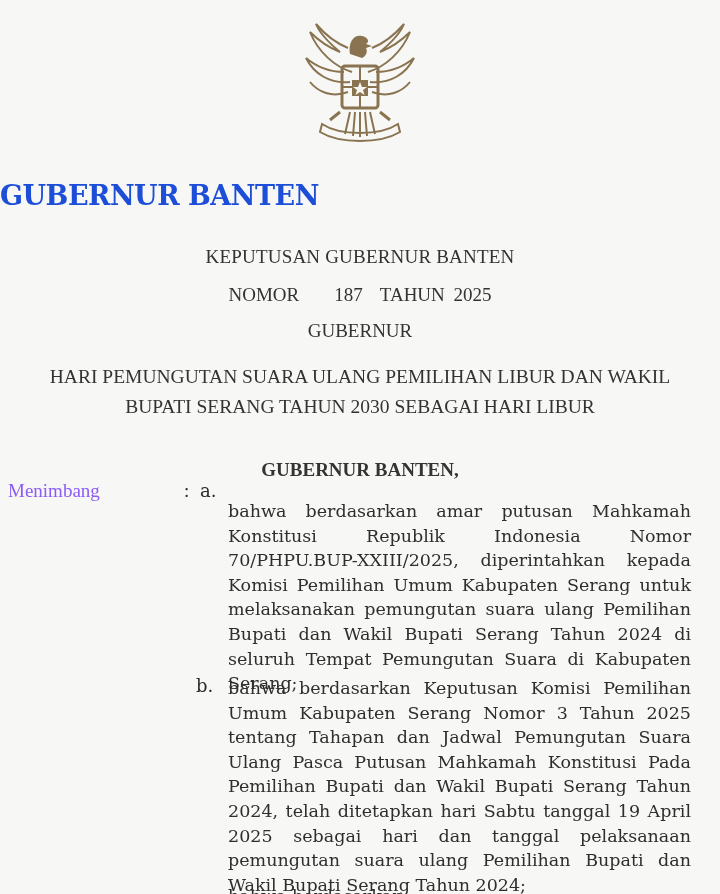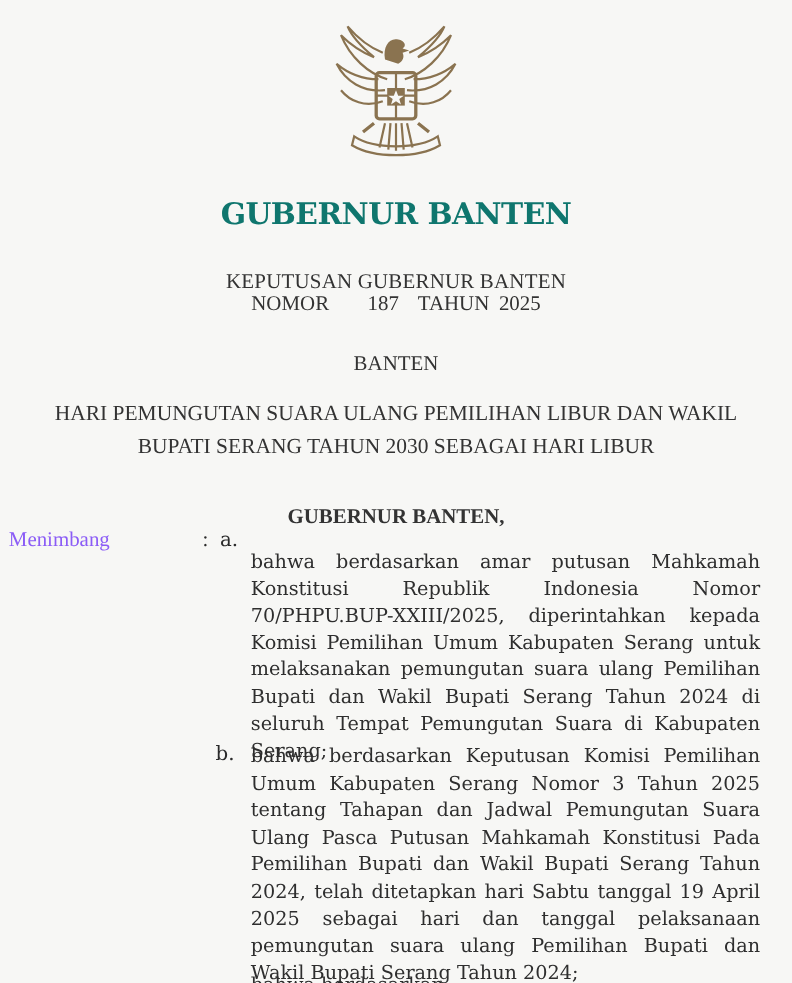--- a/index.html
+++ b/index.html
@@ -1,21 +1,21 @@
 <!DOCTYPE html>
 <html><head>
 <meta charset="utf-8">
 <style>
   html,body{margin:0;padding:0;}
   body{width:720px;height:894px;overflow:hidden;background:#f7f7f5;color:#2b2b2b;position:relative;font-family:"Liberation Serif","DejaVu Serif",serif;}
   .emblem{position:absolute;left:300px;top:12px;width:120px;height:138px;}
-  .gov-title{position:absolute;left:0;width:720px;top:180px;text-align:center;font-family:"DejaVu Serif",serif;font-weight:bold;font-size:27px;color:#0f766e;letter-spacing:-0.5px;}
+  .gov-title{position:absolute;left:0;width:720px;top:180px;text-align:left;font-family:"DejaVu Serif",serif;font-weight:bold;font-size:27px;color:#1d4ed8;letter-spacing:-0.5px;}
   .center-line{position:absolute;left:0;width:720px;text-align:center;font-family:"Liberation Serif",serif;font-size:19px;color:#333;}
   .l1{top:246px;letter-spacing:0.2px;}
-  .l2{top:266px;box-sizing:border-box;word-spacing:4px;}
+  .l2{top:284px;box-sizing:border-box;word-spacing:4px;}
   .l3{top:320px;}
   .l4{top:366px;font-size:19.5px;}
   .l5{top:396px;font-size:19.5px;}
   .l6{top:459px;font-weight:bold;}
   .consider-label{position:absolute;left:8px;top:480px;font-size:19px;color:#8b5cf6;}
   .colon{position:absolute;left:184px;top:480px;font-size:19px;}
   .item-letter{position:absolute;font-size:19.5px;font-family:"DejaVu Serif",serif;}
   .item-body{position:absolute;left:228px;width:463px;font-family:"DejaVu Serif",serif;font-size:17.5px;line-height:24.6px;text-align:justify;color:#2e2e2e;}
   .item-a-body{top:482px;margin-top:17px;}
   .item-b-body{top:676px;}
@@ -52,21 +52,21 @@
     <polygon points="60,70 62,75 67,75 63,78 64.5,83 60,80 55.5,83 57,78 53,75 58,75" fill="#f7f7f5"></polygon>
 
     <path d="M40 100 L30 108 M80 100 L90 108" stroke="#8a7350" stroke-width="3"></path>
   </svg>
 </div>
 
 <div class="gov-title">GUBERNUR BANTEN</div>
 
 <div class="center-line l1">KEPUTUSAN GUBERNUR BANTEN</div>
 <div class="center-line l2" style="white-space:pre;">NOMOR    187  TAHUN 2025</div>
-<div class="center-line l3">BANTEN</div>
+<div class="center-line l3">GUBERNUR</div>
 <div class="center-line l4">HARI PEMUNGUTAN SUARA ULANG PEMILIHAN LIBUR DAN WAKIL</div>
 <div class="center-line l5">BUPATI SERANG TAHUN 2030 SEBAGAI HARI LIBUR</div>
 <div class="center-line l6">GUBERNUR BANTEN,</div>
 
 <div class="consider-label">Menimbang</div>
 <div class="colon">:</div>
 
 <div class="item-letter letter-a">a.</div>
 <div class="item-body item-a-body">bahwa berdasarkan amar putusan Mahkamah Konstitusi Republik Indonesia Nomor 70/PHPU.BUP-XXIII/2025, diperintahkan kepada Komisi Pemilihan Umum Kabupaten Serang untuk melaksanakan pemungutan suara ulang Pemilihan Bupati dan Wakil Bupati Serang Tahun 2024 di seluruh Tempat Pemungutan Suara di Kabupaten Serang;</div>
 

